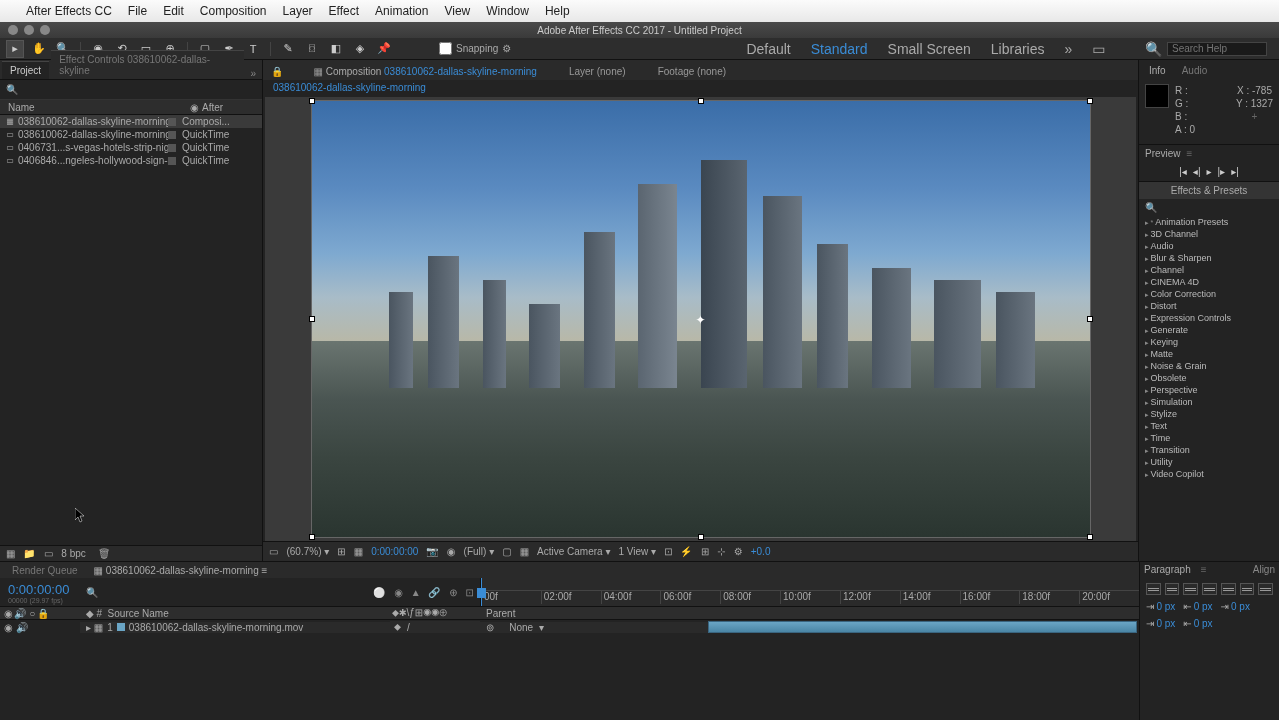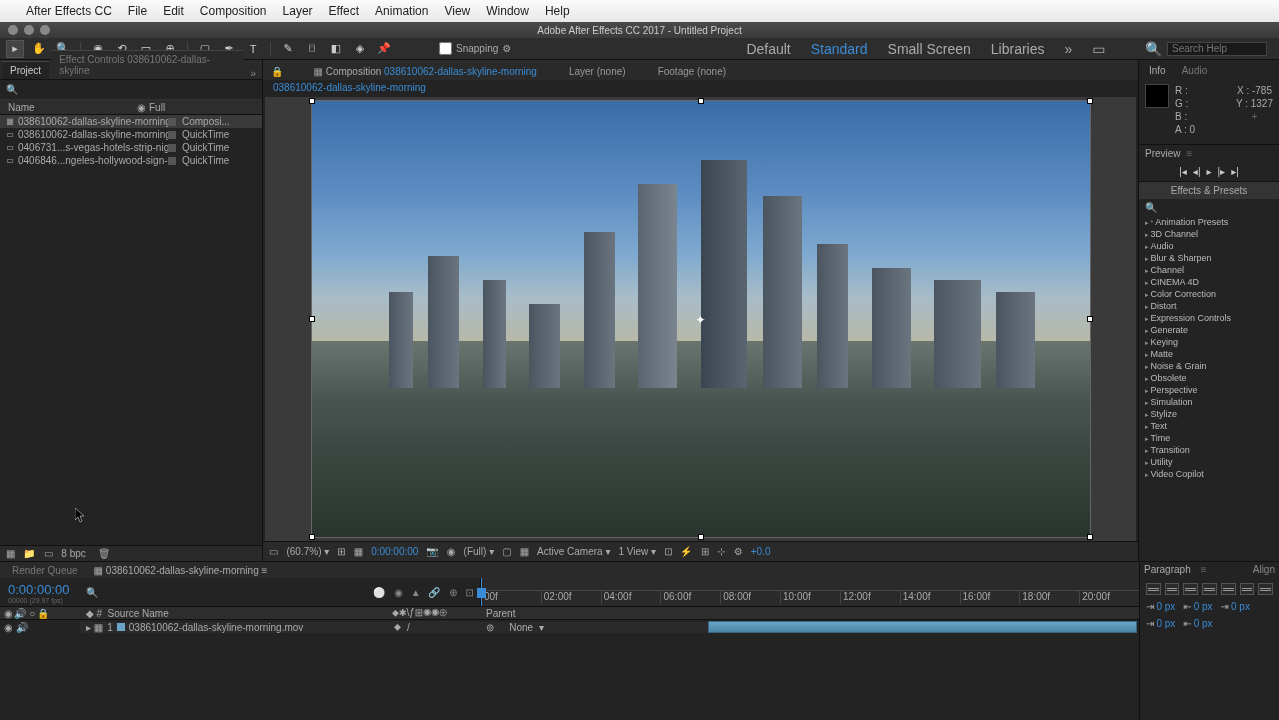--- a/index.html
+++ b/index.html
@@ -29,21 +29,21 @@
 .panel-tabs .tab.inactive{background:#2a2a2a;color:#777}
 .panel-tabs .icon{margin-left:auto;padding:0 6px;color:#888;cursor:pointer}
 .project-header{display:flex;padding:6px;gap:8px;border-bottom:1px solid #333}
 .thumb{width:72px;height:40px;background:linear-gradient(180deg,#5a7a9a 0%,#4a6a85 40%,#6a7a7a 60%,#3a4548 100%);border:1px solid #000;position:relative}
 .thumb::after{content:"";position:absolute;left:30%;top:20%;width:40%;height:50%;background:linear-gradient(90deg,transparent 0%,#778 20%,#667 40%,#889 60%,transparent 100%)}
 .proj-info{font-size:9px;line-height:1.3;color:#bbb}
 .proj-info .name{color:#ddd}
 .proj-search{padding:4px 6px;border-bottom:1px solid #333}
 .proj-search .srch{width:18px;height:12px;color:#777}
 .proj-cols{height:15px;background:#2d2d2d;display:flex;padding:0 8px;align-items:center;font-size:9px;color:#999;border-bottom:1px solid #111}
-.proj-cols .c1{width:129px}
+.proj-cols .c1{width:182px}
 .proj-list{flex:1;overflow:auto}
 .proj-item{display:flex;align-items:center;height:13px;padding:0 4px;font-size:9px;cursor:pointer}
 .proj-item.sel{background:#3a3a3a;color:#fff}
 .proj-item .icon{width:12px;text-align:center;margin-right:2px;font-size:8px}
 .proj-item .nm{width:150px;white-space:nowrap;overflow:hidden}
 .proj-item .sq{width:8px;height:8px;background:#555;margin-right:6px}
 .proj-item .typ{font-size:10px}
 .proj-bottom{height:16px;background:#2a2a2a;display:flex;align-items:center;padding:0 6px;gap:8px;font-size:9px;color:#888;border-top:1px solid #111}
 .center-col{flex:1;display:flex;flex-direction:column;background:#232323;border-left:1px solid #111;border-right:1px solid #111}
 .comp-tabs{height:20px;background:#2a2a2a;display:flex;align-items:flex-end;padding-left:4px;gap:20px}
@@ -205,21 +205,21 @@
   <div class="left-col">
     <div class="panel-tabs">
       <span class="tab">Project</span>
       <span class="tab inactive">Effect Controls 038610062-dallas-skyline</span>
       <span class="icon">»</span>
     </div>
     <div class="proj-search"><span class="srch">🔍</span></div>
     <div class="proj-cols">
       <span class="c1">Name</span>
       <span style="width:12px">◉</span>
-      <span>Full</span>
+      <span>After</span>
     </div>
     <div class="proj-list" id="proj-list">
         <div class="proj-item sel">
           <span class="icon">▦</span>
           <span class="nm">038610062-dallas-skyline-morning</span>
           <span class="sq"></span>
           <span class="typ">Composi...</span>
         </div>
         <div class="proj-item">
           <span class="icon">▭</span>

